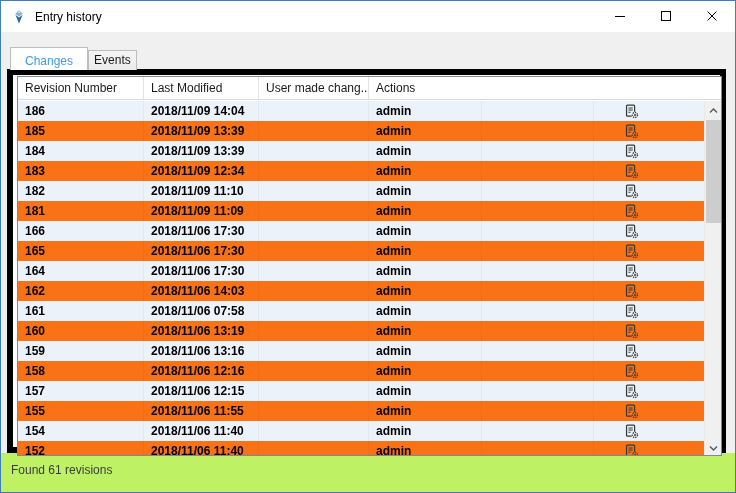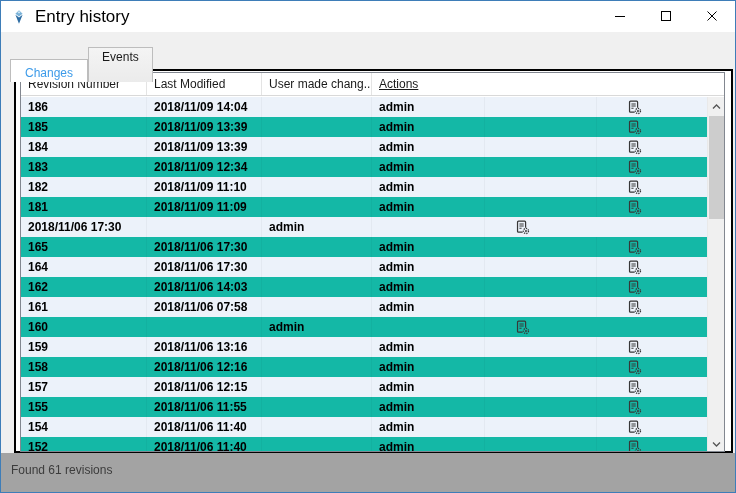--- a/index.html
+++ b/index.html
@@ -5,74 +5,74 @@
   html,body{margin:0;padding:0;background:#9a9a9a;}
   *{box-sizing:border-box;}
   .window{
     position:relative;width:736px;height:493px;overflow:hidden;
     background:#f0f0f0;border:1px solid var(--window-border,#3e7db8);
     font-family:"Liberation Sans",sans-serif;font-size:12px;color:#000;
   }
   
   .titlebar{height:31px;background:#fff;display:flex;align-items:center;}
   .app-icon{margin-left:10px;width:16px;height:16px;flex:0 0 auto;display:flex;}
-  .title{margin-left:8px;font-size:17px;color:#000;white-space:nowrap;}
+  .title{margin-left:8px;font-size:12px;color:#000;white-space:nowrap;}
   .caption{margin-left:auto;display:flex;height:100%;}
   .cap-btn{width:46px;height:100%;display:flex;align-items:center;justify-content:center;background:#fff;}
   .cap-btn svg{display:block;}
   
   .tabs{position:absolute;left:9px;top:46px;display:flex;align-items:flex-end;z-index:3;}
   .tab{
-    height:35px;line-height:19px;padding:0 13px;background:linear-gradient(#f4f4f4,#ebebeb);
+    height:20px;line-height:19px;padding:0 5px;background:linear-gradient(#f4f4f4,#ebebeb);
     border:1px solid #bdbdbd;border-bottom:none;color:#1a1a1a;margin-right:0;cursor:default;
     white-space:nowrap;
   }
   .tab.selected{
     height:23px;line-height:22px;padding:2px 14px;background:#fff;
     color:var(--tab-selected-text,#3d9be9);position:relative;z-index:4;
   }
   
   .tabpanel{
-    position:absolute;left:13px;top:68px;width:719px;height:384px;
-    background:#fff;border:2px solid #000000;z-index:2;
+    position:absolute;left:6px;top:68px;width:719px;height:384px;
+    background:#fff;border:6px solid #000000;z-index:2;
   }
   
   .table{
     position:absolute;left:4px;top:1px;width:705px;height:380px;
     border:1px solid #828790;background:#fff;overflow:hidden;
   }
   .thead{
     display:grid;grid-template-columns:126px 115px 110px 113px 112px 1fr;
     height:23px;border-bottom:1px solid #d9d9d9;background:#fff;
   }
   .th{
     padding:4px 0 0 7px;border-right:1px solid #e4e4e4;color:#1a1a1a;
     white-space:nowrap;overflow:hidden;
   }
-  .th:last-child{border-right:none;text-decoration:underline;}
+  .th:last-child{border-right:none;}
   .tbody{position:absolute;top:24px;left:0;right:17px;bottom:0;overflow:hidden;font-weight:bold;}
-  .tr{display:grid;grid-template-columns:126px 115px 110px 113px 112px 1fr;height:20px;background:#14b8a6;}
+  .tr{display:grid;grid-template-columns:126px 115px 110px 113px 112px 1fr;height:20px;background:#f97316;}
   .tr:nth-child(odd){background:var(--row-alt,#ecf2fa);}
   .td{
     line-height:20px;padding-left:7px;white-space:nowrap;overflow:hidden;
     border-right:1px solid rgba(0,0,0,0.035);
   }
   .td.actions{display:flex;align-items:center;padding-left:29px;border-right:none;}
   .action-btn{display:flex;width:16px;height:16px;align-items:center;justify-content:center;cursor:pointer;}
   
   .scrollbar{
     position:absolute;top:24px;right:0;bottom:0;width:17px;
     background:#f0f0f0;border-left:1px solid #e9e9e9;
   }
   .sb-btn{position:absolute;left:0;width:16px;height:17px;display:flex;align-items:center;justify-content:center;}
   .sb-up{top:0;}
   .sb-down{bottom:0;}
   .sb-thumb{position:absolute;left:1px;top:19px;width:15px;height:103px;background:var(--scrollbar-thumb,#cdcdcd);}
   
-  .statusbar{position:absolute;left:0;right:0;bottom:0;height:39px;background:#a3a3a3;margin-top:41px;}
+  .statusbar{position:absolute;left:0;right:0;bottom:0;height:39px;background:#bef264;margin-top:41px;}
   .status-text{position:absolute;left:10px;top:10px;color:#3c3c3c;white-space:nowrap;}
 </style>
 </head>
 <body>
 
 <div class="window">
 
   <div class="titlebar">
     <span class="app-icon">
       <svg width="16" height="16" viewBox="0 0 16 16">
@@ -224,20 +224,21 @@
           <path d="M8.2 12.9 H3.7 a1 1 0 0 1 -1 -1 V2.3 a1 1 0 0 1 1 -1 h6.6 a1 1 0 0 1 1 1 V8.2" fill="none" stroke="#373737" stroke-width="1.3"></path>
           <path d="M4.7 4.2 h4.6 M4.7 6.5 h4.6 M4.7 8.8 h2.3" stroke="#373737" stroke-width="1.1" fill="none"></path>
           <circle cx="11.7" cy="11.7" r="2.7" fill="none" stroke="#373737" stroke-width="1.4" stroke-dasharray="1.4 1.05"></circle>
           <circle cx="11.7" cy="11.7" r="1.05" fill="#373737"></circle>
         </svg>
       </span>
     </div>
   </div>
 
   <div class="tr">
+    <div class="td c0">166</div>
     <div class="td c1">2018/11/06 17:30</div>
     <div class="td c2"></div>
     <div class="td c3">admin</div>
     <div class="td c4"></div>
     <div class="td actions">
       <span class="action-btn">
         <svg width="15" height="15" viewBox="0 0 16 16">
           <path d="M8.2 12.9 H3.7 a1 1 0 0 1 -1 -1 V2.3 a1 1 0 0 1 1 -1 h6.6 a1 1 0 0 1 1 1 V8.2" fill="none" stroke="#373737" stroke-width="1.3"></path>
           <path d="M4.7 4.2 h4.6 M4.7 6.5 h4.6 M4.7 8.8 h2.3" stroke="#373737" stroke-width="1.1" fill="none"></path>
           <circle cx="11.7" cy="11.7" r="2.7" fill="none" stroke="#373737" stroke-width="1.4" stroke-dasharray="1.4 1.05"></circle>
@@ -314,20 +315,21 @@
           <path d="M4.7 4.2 h4.6 M4.7 6.5 h4.6 M4.7 8.8 h2.3" stroke="#373737" stroke-width="1.1" fill="none"></path>
           <circle cx="11.7" cy="11.7" r="2.7" fill="none" stroke="#373737" stroke-width="1.4" stroke-dasharray="1.4 1.05"></circle>
           <circle cx="11.7" cy="11.7" r="1.05" fill="#373737"></circle>
         </svg>
       </span>
     </div>
   </div>
 
   <div class="tr">
     <div class="td c0">160</div>
+    <div class="td c1">2018/11/06 13:19</div>
     <div class="td c2"></div>
     <div class="td c3">admin</div>
     <div class="td c4"></div>
     <div class="td actions">
       <span class="action-btn">
         <svg width="15" height="15" viewBox="0 0 16 16">
           <path d="M8.2 12.9 H3.7 a1 1 0 0 1 -1 -1 V2.3 a1 1 0 0 1 1 -1 h6.6 a1 1 0 0 1 1 1 V8.2" fill="none" stroke="#373737" stroke-width="1.3"></path>
           <path d="M4.7 4.2 h4.6 M4.7 6.5 h4.6 M4.7 8.8 h2.3" stroke="#373737" stroke-width="1.1" fill="none"></path>
           <circle cx="11.7" cy="11.7" r="2.7" fill="none" stroke="#373737" stroke-width="1.4" stroke-dasharray="1.4 1.05"></circle>
           <circle cx="11.7" cy="11.7" r="1.05" fill="#373737"></circle>

